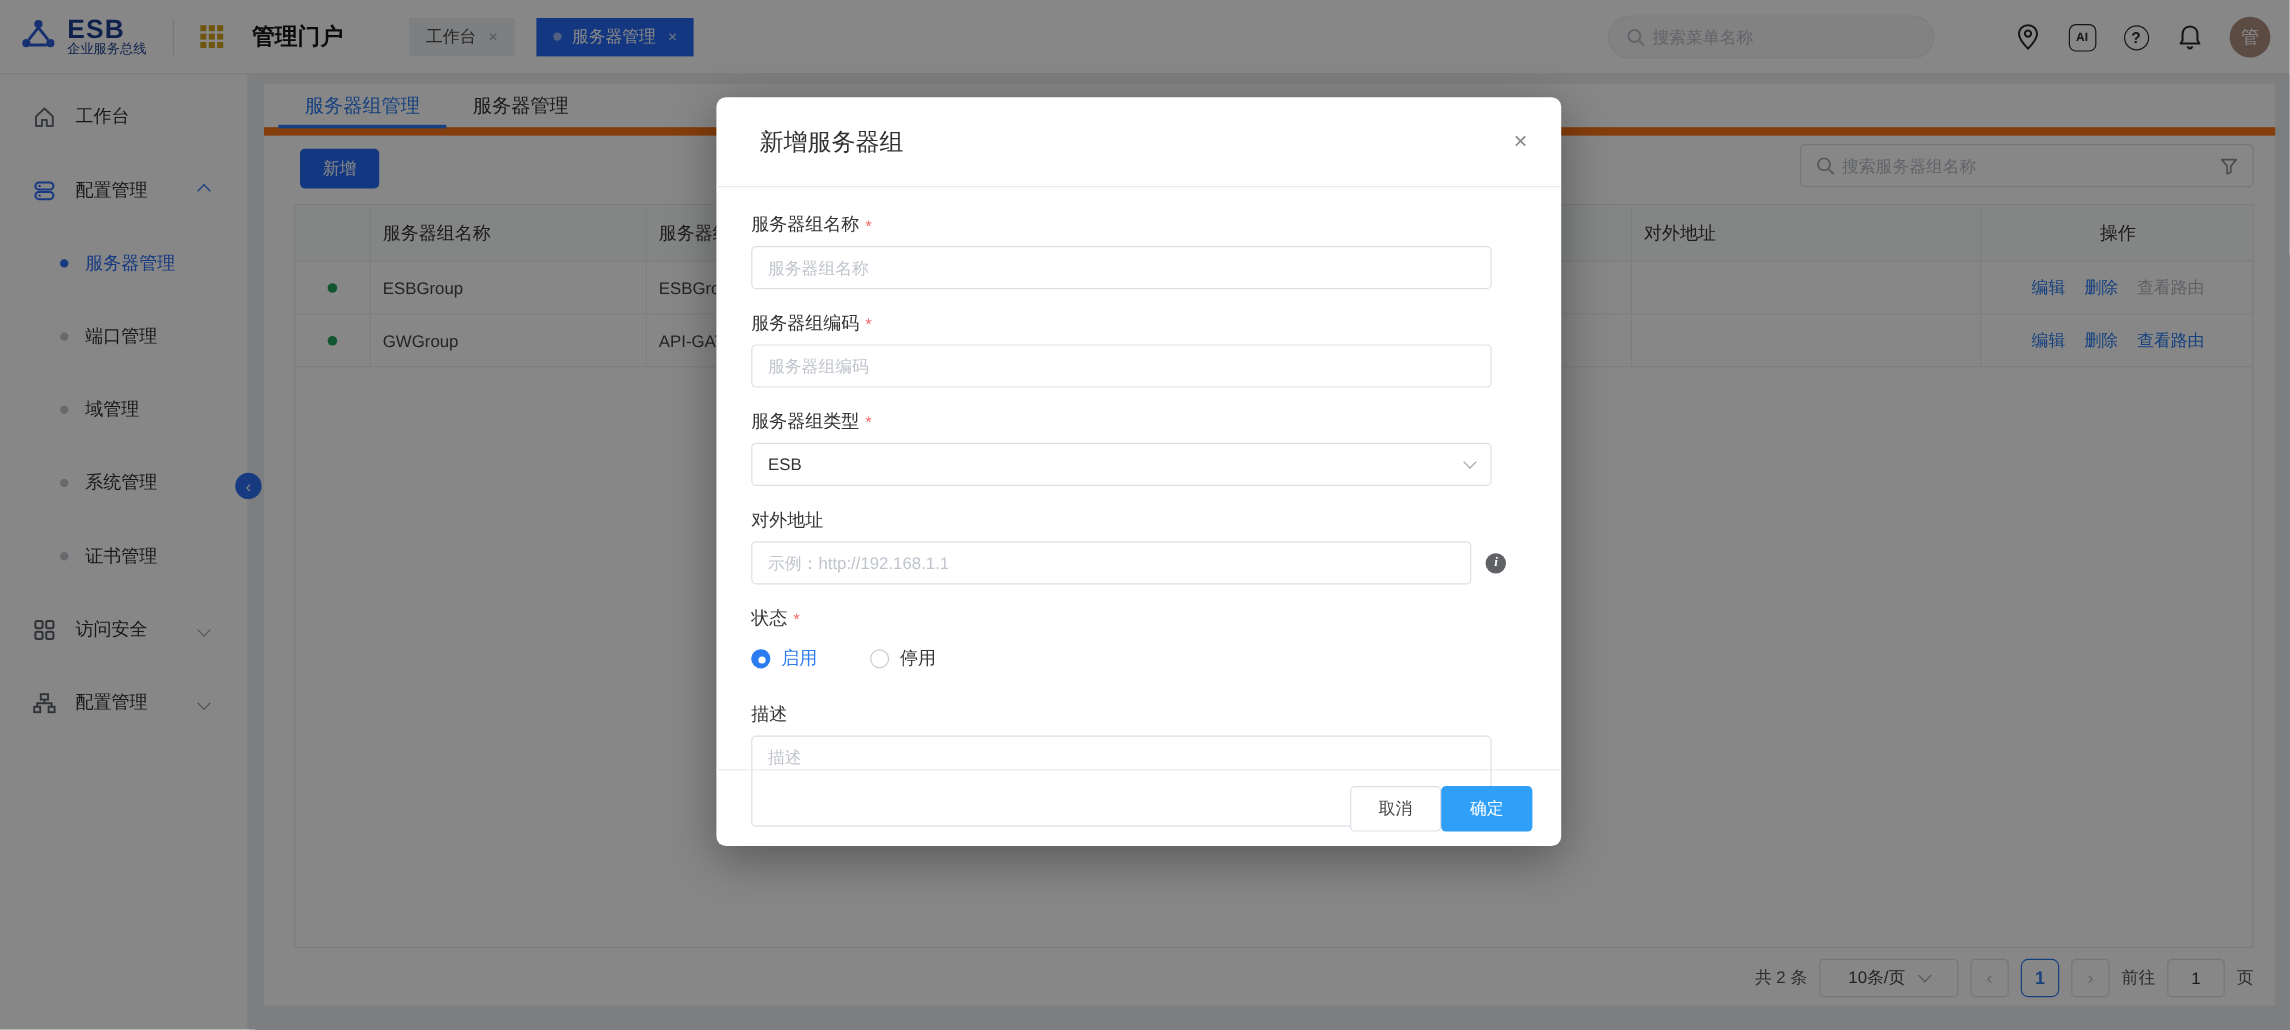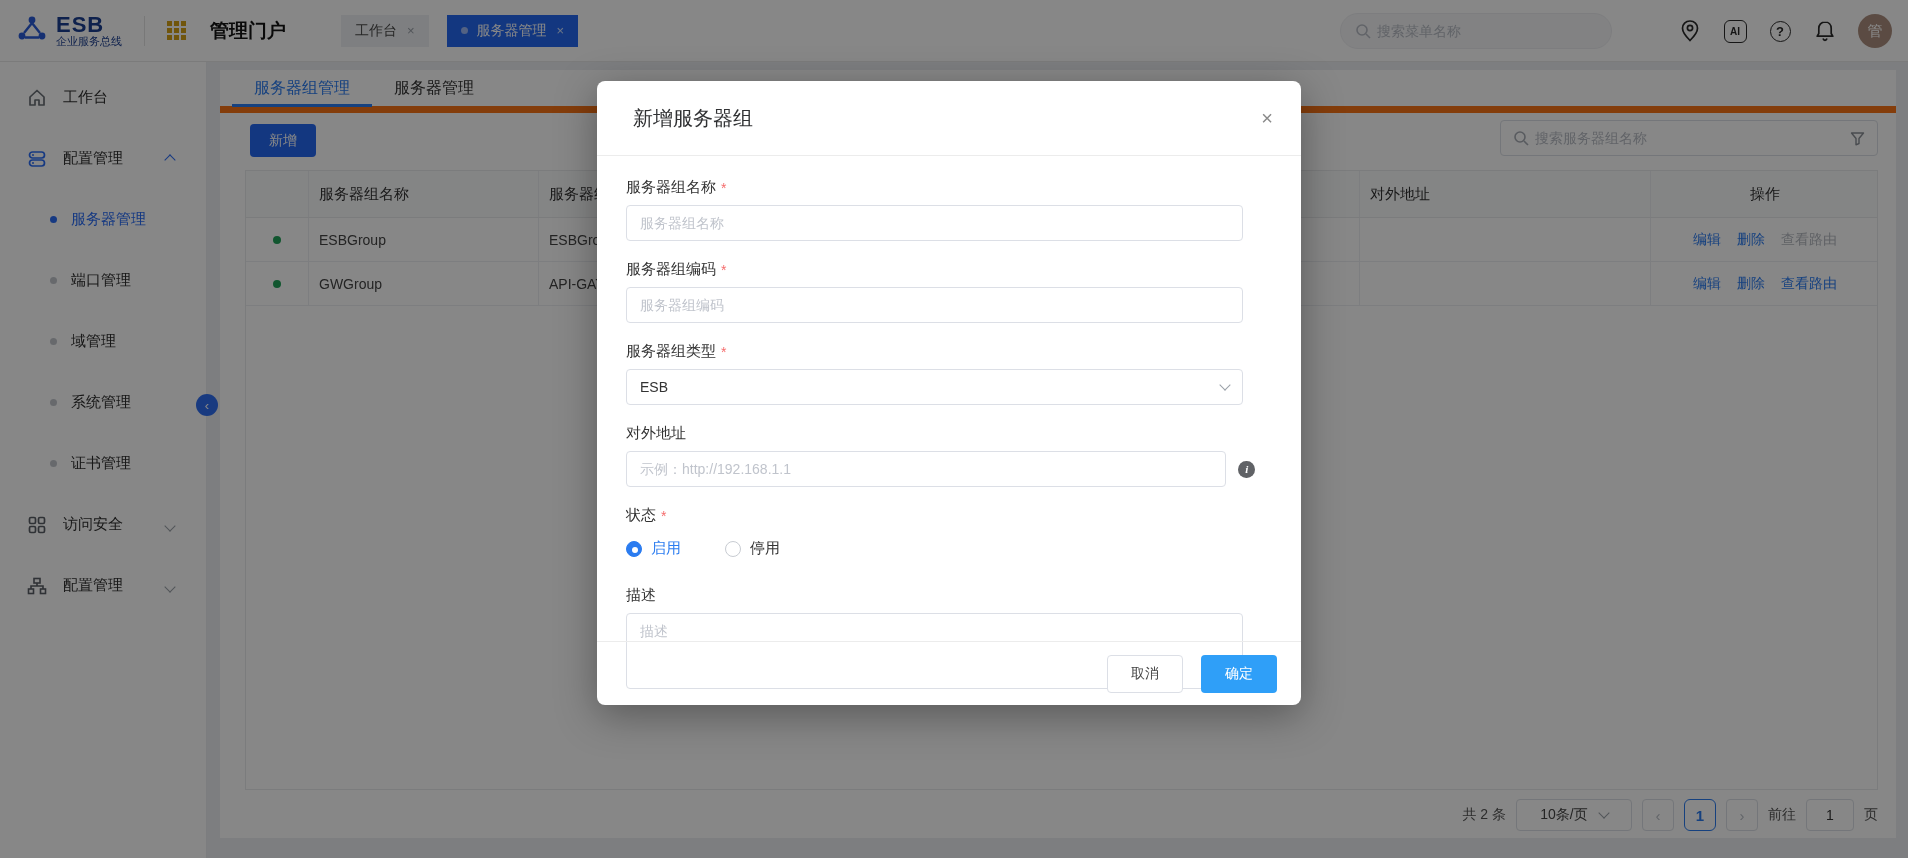--- a/index.html
+++ b/index.html
@@ -97,21 +97,21 @@
   .radio-row { display:flex; align-items:flex-start; gap:44px; margin-top:14px; height:24px; }
   .radio { display:flex; align-items:center; gap:9px; font-size:15px; cursor:pointer; }
   .rdot { width:16px; height:16px; border-radius:50%; border:1px solid #c8ccd2; background:#fff; position:relative; }
   .radio.checked .rdot { background:#2b7cf0; border-color:#2b7cf0; }
   .radio.checked .rdot:after { content:""; position:absolute; left:5px; top:5px; width:6px; height:6px; border-radius:50%; background:#fff; }
   .radio.checked .rlabel { color:#2b7cf0; }
   .fld textarea { width:617px; height:76px; border:1px solid #dcdfe6; border-radius:4px; padding:9px 13px; font-size:14px; color:#333; outline:none; resize:none; font-family:inherit; }
   .ta-wrap { position:relative; width:617px; }
   .ta-grip { position:absolute; right:3px; bottom:6px; width:10px; height:10px; background:
      linear-gradient(135deg, transparent 0 5px, #b9b9b9 5px 6px, transparent 6px 8px, #b9b9b9 8px 9px, transparent 9px); cursor:nwse-resize; }
-  .m-foot { position:absolute; left:0; bottom:0; width:100%; height:64px; border-top:1px solid #ececec; display:flex; align-items:center; justify-content:flex-end; padding:0 24px; gap:18px; }
+  .m-foot { position:absolute; left:0; bottom:0; width:100%; height:64px; border-top:1px solid #ececec; display:flex; align-items:center; justify-content:flex-end; padding:0 24px; }
   .btn { height:38px; min-width:76px; border-radius:4px; font-size:14px; cursor:pointer; font-family:inherit; }
   .btn-cancel { background:#fff; border:1px solid #dcdfe6; color:#444; }
   .btn-ok { background:#2f9ff8; border:none; color:#fff; }
 
   svg { display:block; }
 </style>
 </head>
 <body>
 
 <div class="topbar">

